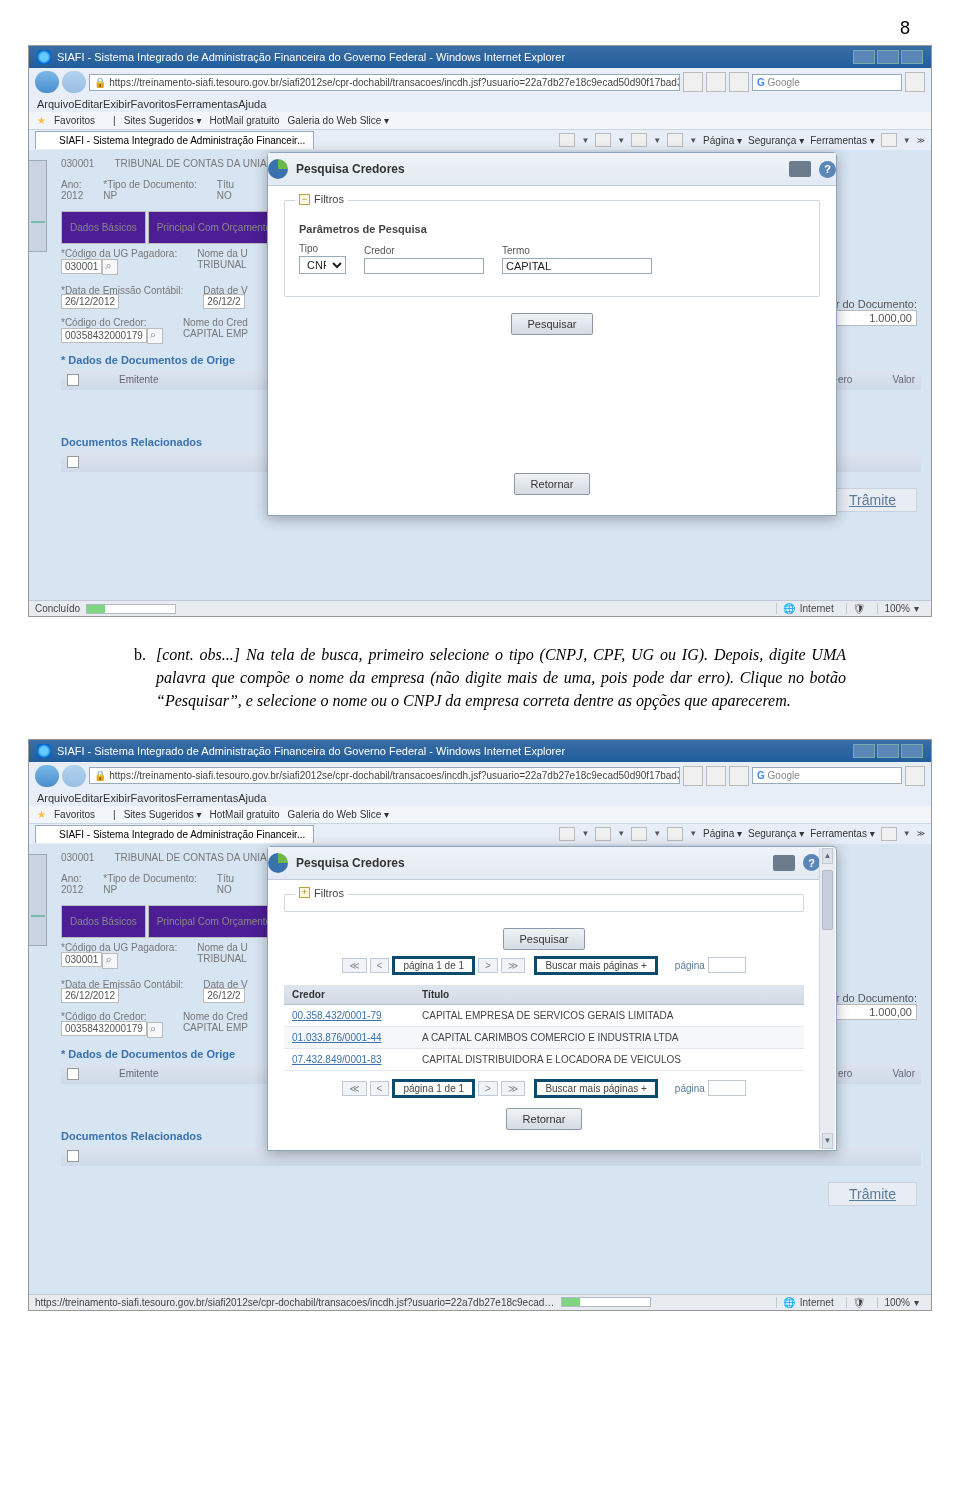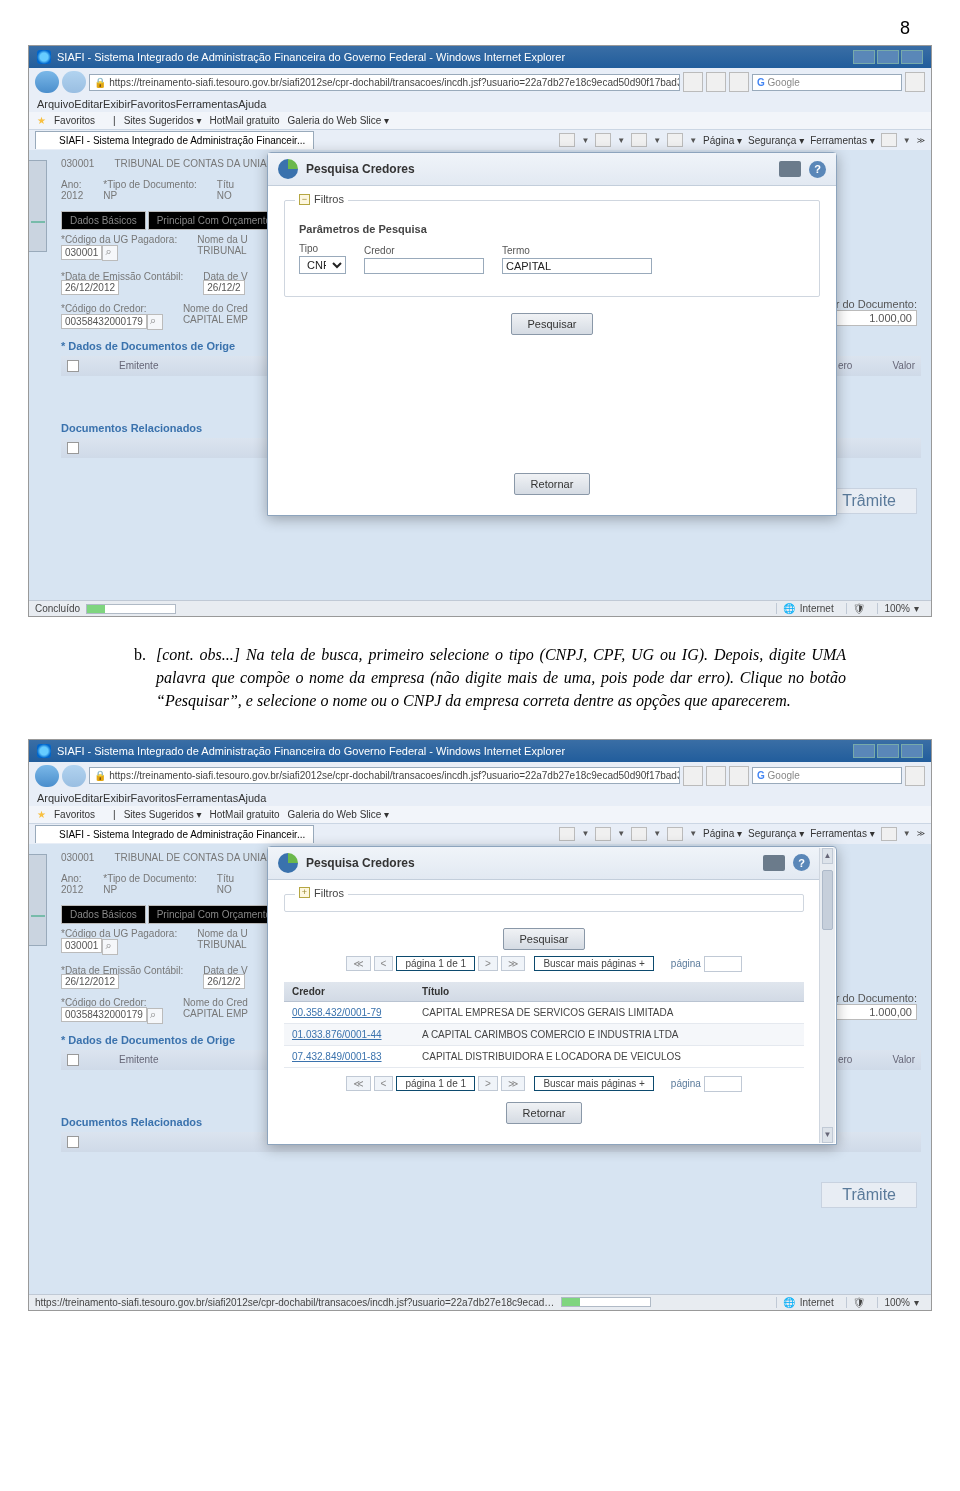--- a/index.html
+++ b/index.html
@@ -28,49 +28,49 @@
 
   .content-area { position: relative; background: #d7e4f2; min-height: 450px; padding: 4px 10px 6px; }
   .side-tab { position: absolute; left: 0; top: 10px; width: 18px; height: 92px; background: #cad4e0; border: 1px solid #9ab; border-left: none; }
   .side-tab::after{content:""; position:absolute; left:2px; top:60px; width:14px; height:2px; background:#7ba;}
   .bg-form { color: #777; font-size: 10px; }
   .bg-row { display: flex; gap: 20px; margin: 4px 0 10px; align-items:flex-start; }
   .bg-field input, .bg-field .fake { background:#fff; border:1px solid #bbb; padding:1px 3px; font-size:10px; color:#555; width: 90px; }
   .bg-field .mag { width:16px; height:16px; display:inline-block; border:1px solid #bbb; background:#f5f7fa; vertical-align:middle; position:relative; }
   .bg-field .mag::after{content:"⌕"; position:absolute; left:2px; top:-1px; color:#888; font-size:11px;}
   .bg-tabs { display:flex; gap:2px; margin:6px 0 4px; }
-  .bg-tabs span { background:#000000; border:1px solid #bbb; padding:3px 8px; color:#888; font-size:10px; }
+  .bg-tabs span { background:#4c1d95; border:1px solid #bbb; padding:10px 8px; color:#888; font-size:10px; }
   .bg-section-title { color:#3a72ad; font-weight:bold; font-size:11px; margin:10px 0 4px; background:#d7e4f2; }
   .bg-header-bar { background: linear-gradient(#dbe4ef,#cfdae8); padding:4px 6px; color:#667; display:flex; gap:40px; font-size:10px; }
   .bg-header-bar .chk { width:12px; height:12px; border:1px solid #999; background:#fff; display:inline-block; }
-  .right-badge { position:absolute; right:14px; background:#e8edf4; border:1px solid #c8d2e0; padding:3px 20px; color:#5a7a9a; font-size:16px; }
+  .right-badge { position:absolute; right:14px; background:#e8edf4; border:1px solid #c8d2e0; padding:3px 20px; color:#5a7a9a; font-size:14px;text-decoration:underline; }
   .amount-box { position:absolute; right:14px; color:#555; font-size:11px; text-align:right; }
 
   .modal-mask { position: absolute; left: 238px; top: 2px; width: 570px; background: #fff; border: 1px solid #8da4bd; border-radius: 4px 4px 0 0; box-shadow: 0 3px 14px rgba(0,0,0,.3); }
-  .modal-head { background: linear-gradient(#f0f4f9,#e2e9f2); padding: 6px 10px; display:flex; align-items:center; gap:8px; border-bottom:1px solid #c3cedb; }
+  .modal-head { background: linear-gradient(#f0f4f9,#e2e9f2); padding: 6px 0; display:flex; align-items:center; gap:8px; border-bottom:1px solid #c3cedb; }
   .modal-head .logo { width:20px; height:20px; border-radius:10px; background: conic-gradient(#6bb84b 0 25%, #3a72ad 25% 100%); display:inline-block; }
   .modal-head .title { font-weight:bold; color:#333; font-size:12px; flex:1; }
   .modal-head .cam { width:22px; height:16px; background:#6b7b8b; border-radius:2px; display:inline-block; }
   .modal-head .help { width:17px; height:17px; border-radius:9px; background:#5a87b8; color:#fff; display:inline-flex; align-items:center; justify-content:center; font-size:11px; font-weight:bold; }
   .modal-body { padding: 14px 16px 16px; }
   .fieldset { border:1px solid #cfd6df; border-radius:2px; padding: 16px 12px 14px; position:relative; margin-bottom:16px; }
   .fieldset .legend { position:absolute; top:-8px; left:10px; background:#fff; padding:0 4px; color:#444; font-size:11px; display:flex; align-items:center; gap:4px; }
   .fieldset .legend .tog { width:11px; height:11px; border:1px solid #b5a642; background:#fdf7e0; display:inline-flex; align-items:center; justify-content:center; font-size:9px; color:#9b8a30; line-height:1; }
   .params-title { color:#444; font-size:11px; font-weight:bold; margin:6px 0 4px 2px; }
   .param-row { display:flex; gap:18px; align-items:flex-end; padding:4px 2px 8px; }
   .param-row .col label { display:block; color:#555; font-size:10px; margin-bottom:2px; }
   .param-row select, .param-row input { border:1px solid #9ab; padding:1px 3px; font-size:11px; background:#fff; color:#222; }
   .btn { display:inline-block; border:1px solid #8a98a8; background:linear-gradient(#f0f2f5,#d5dbe3); color:#333; padding:4px 16px; font-size:11px; border-radius:2px; cursor:pointer; }
   .btn-center { text-align:center; margin: 4px 0; }
   .scrollbar-v { position:absolute; right:1px; top:1px; bottom:1px; width:16px; background:#e8ecf1; border-left:1px solid #cfd6df; }
   .scrollbar-v .thumb { position:absolute; left:2px; right:2px; top:22px; height:60px; background:#c6cfdb; border:1px solid #adb9c9; border-radius:2px; }
   .scrollbar-v .arr { position:absolute; left:2px; right:2px; height:16px; background:#dde3ea; border:1px solid #c0c9d5; font-size:8px; color:#667; text-align:center; line-height:14px; }
   .pager { display:flex; gap:3px; align-items:center; justify-content:center; margin:6px 0 10px; font-size:10px; color:#5a7a9a; flex-wrap:wrap; }
   .pager .pbtn { border:1px solid #c0c9d5; background:#f0f4f9; padding:1px 6px; color:#888; }
-  .pager .pinfo { border:1px solid #0c4a6e; background:#fff; padding:1px 8px; color:#444; }
+  .pager .pinfo { border:3px solid #0c4a6e; background:#fff; padding:1px 8px; color:#444; }
   .pager .pinput { border:1px solid #c0c9d5; background:#fff; width:38px; height:16px; }
   .results-title { color:#444; font-size:11px; margin:4px 0; }
   .res-table { width:100%; border-collapse:collapse; font-size:10px; }
   .res-table th { background:linear-gradient(#e0e6ee,#d2dae5); color:#333; font-weight:bold; padding:4px 8px; text-align:left; border-bottom:1px solid #b9c3d1; }
   .res-table td { padding:5px 8px; border-bottom:1px solid #e5e9ef; color:#444; }
   .res-table tr:nth-child(even) td { background:#f5f7fa; }
   .res-table td.link { color:#3a72ad; text-decoration:underline; cursor:pointer; }
 
   .statusbar { background:#e8ecf1; border-top:1px solid #c0c9d5; display:flex; align-items:center; font-size:10px; color:#444; padding:2px 6px; gap:6px; }
   .statusbar .spacer { flex:1; }

